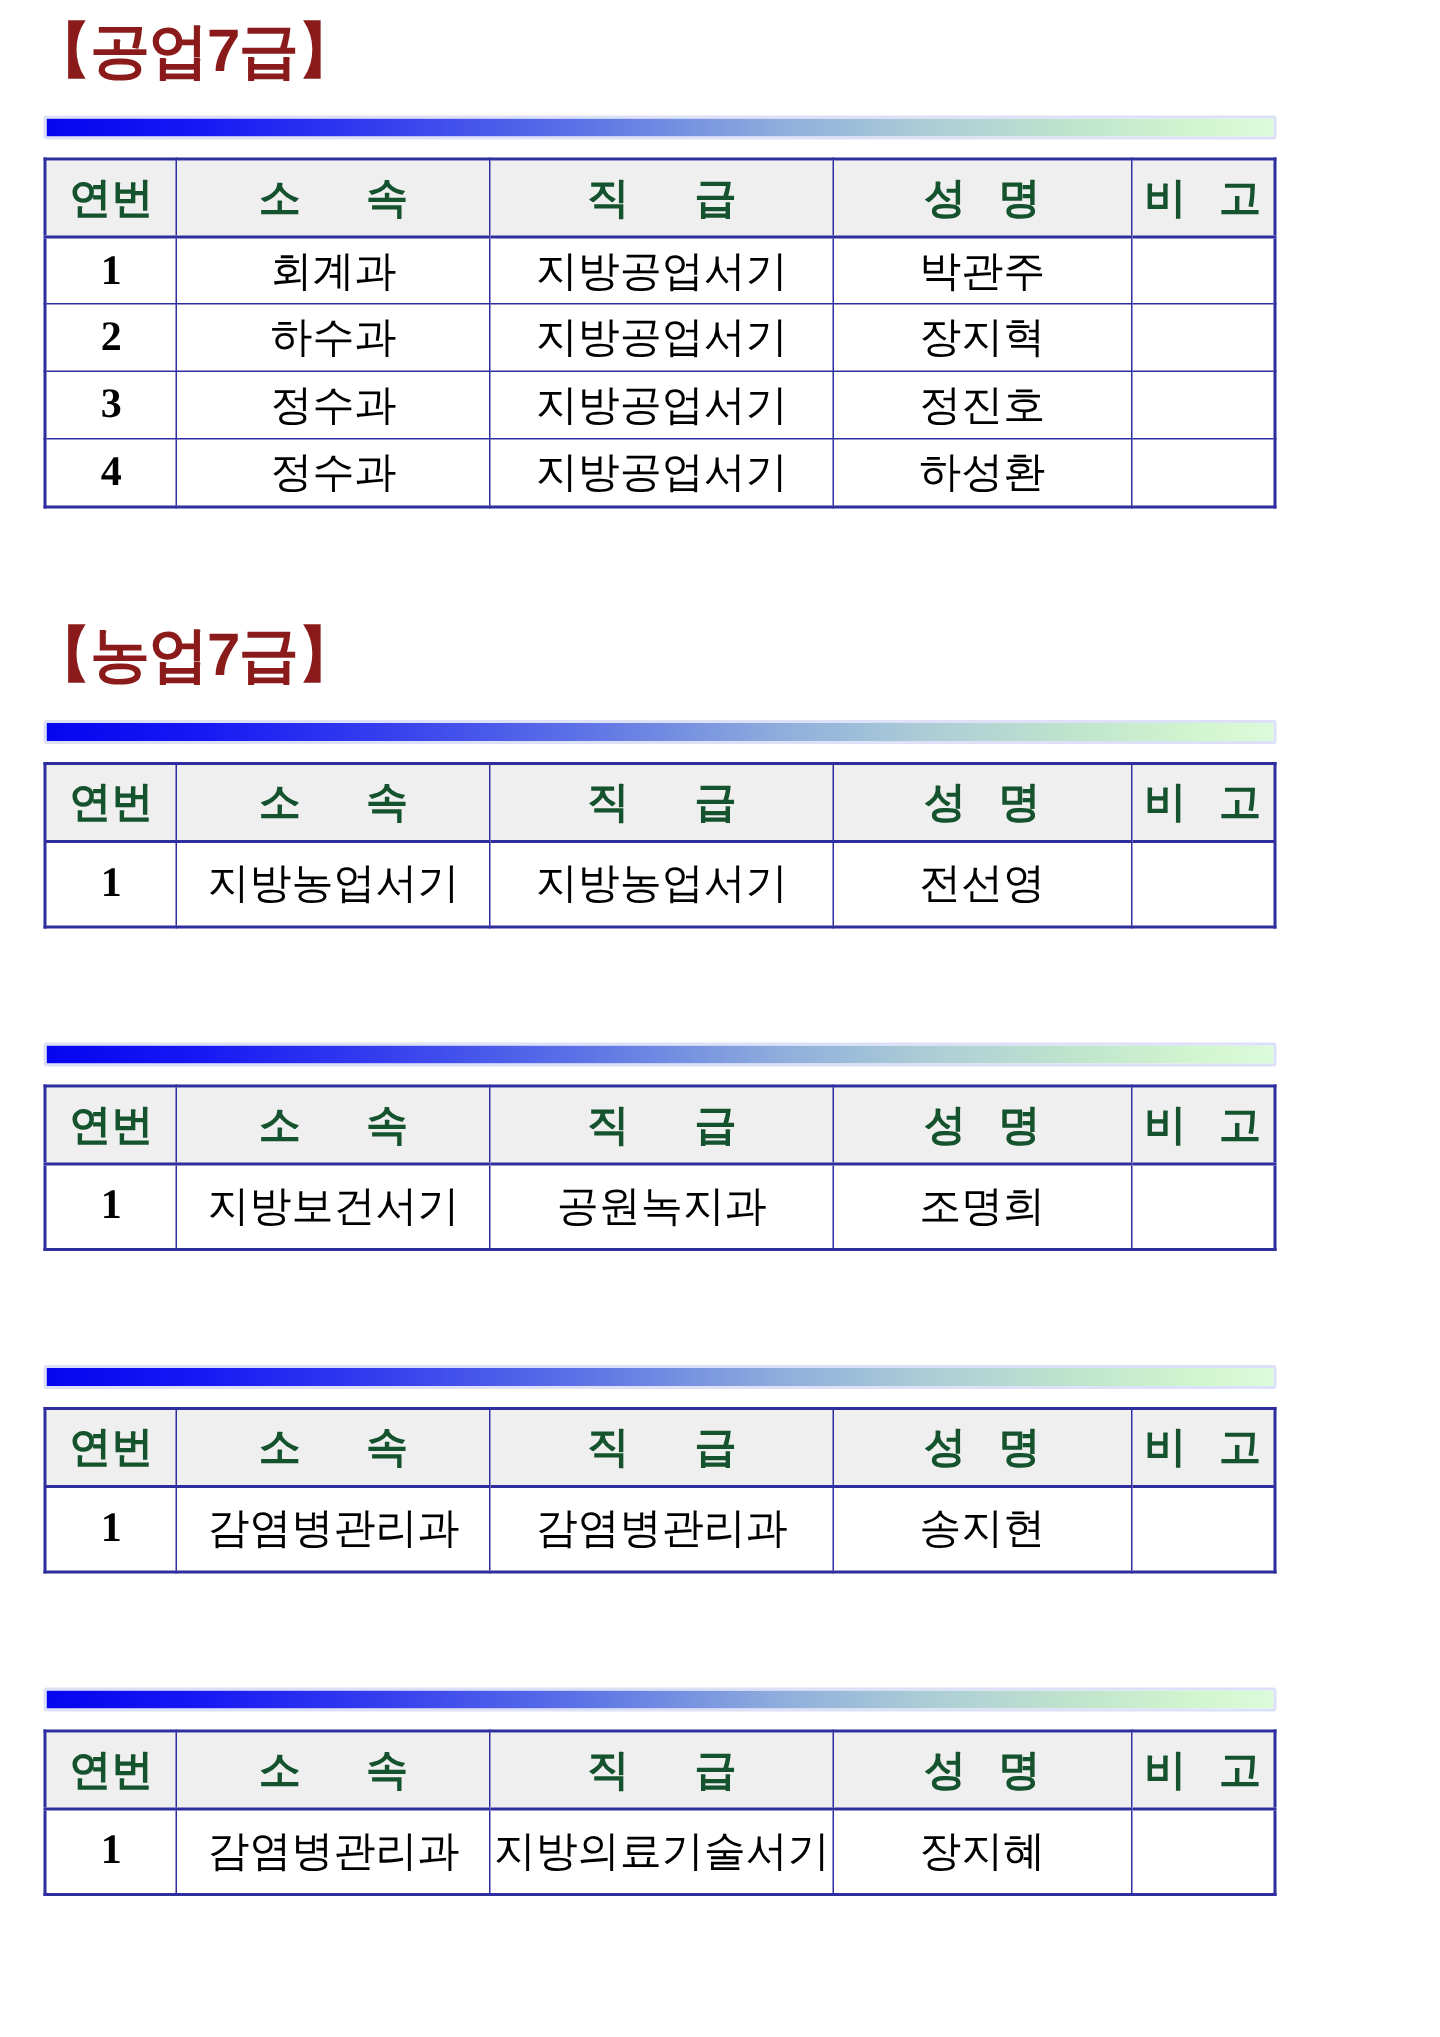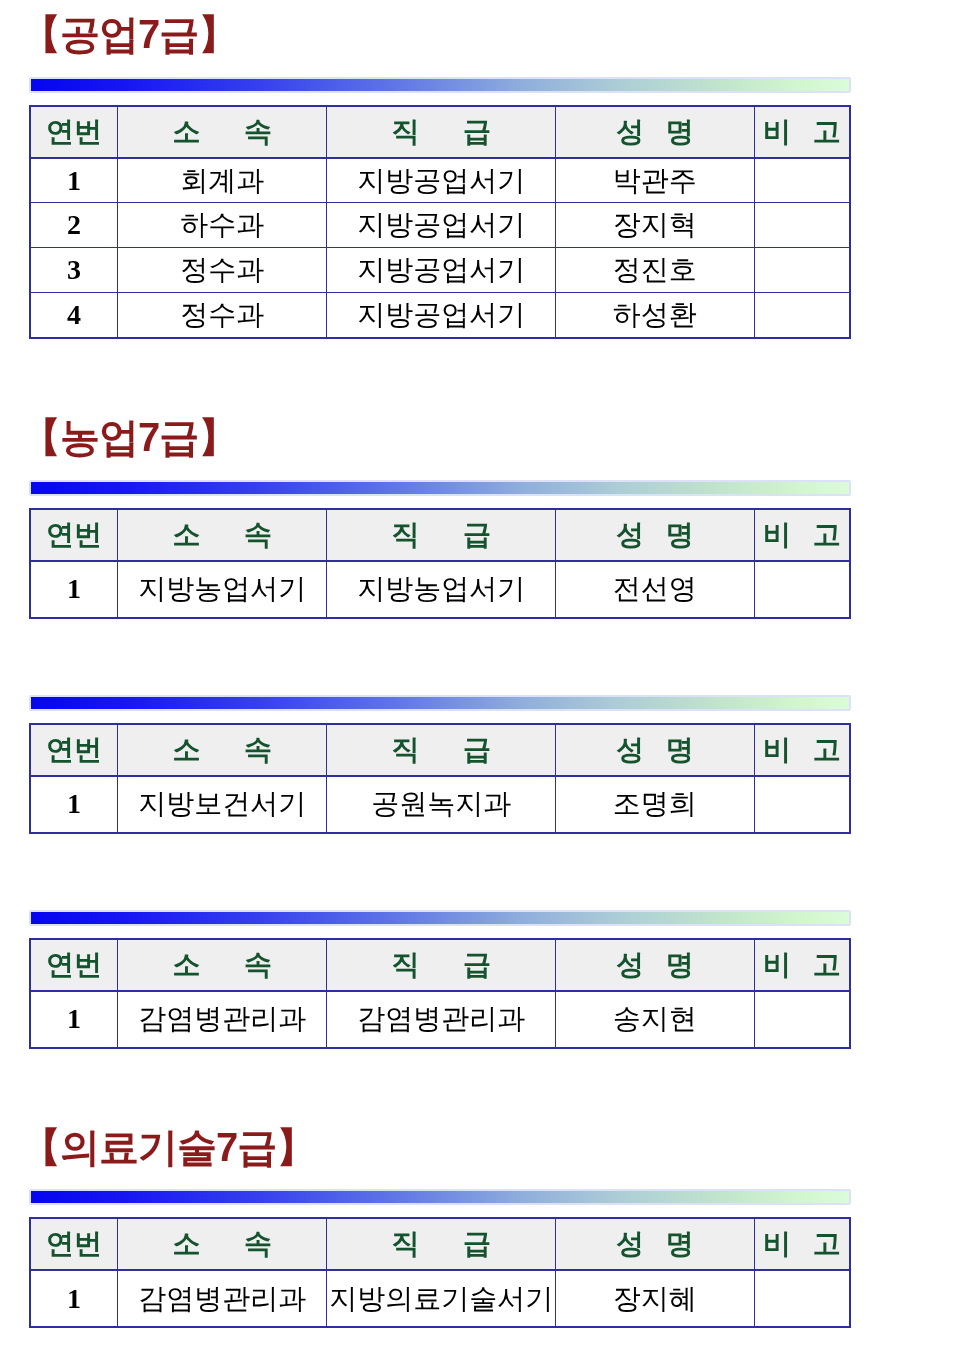--- a/index.html
+++ b/index.html
@@ -219,21 +219,20 @@
           <td>감염병관리과</td>
           <td>감염병관리과</td>
           <td>송지현</td>
           <td></td>
         </tr>
       </tbody>
     </table>
   </section>
 
   <section class="sec sec--tall">
-    <h2 class="title">【의료기술7급】</h2>
     <div class="bar"></div>
     <table class="tbl">
       <colgroup>
           <col class="c-no">
           <col class="c-dept">
           <col class="c-rank">
           <col class="c-name">
           <col class="c-note">
         </colgroup>
       <thead>

